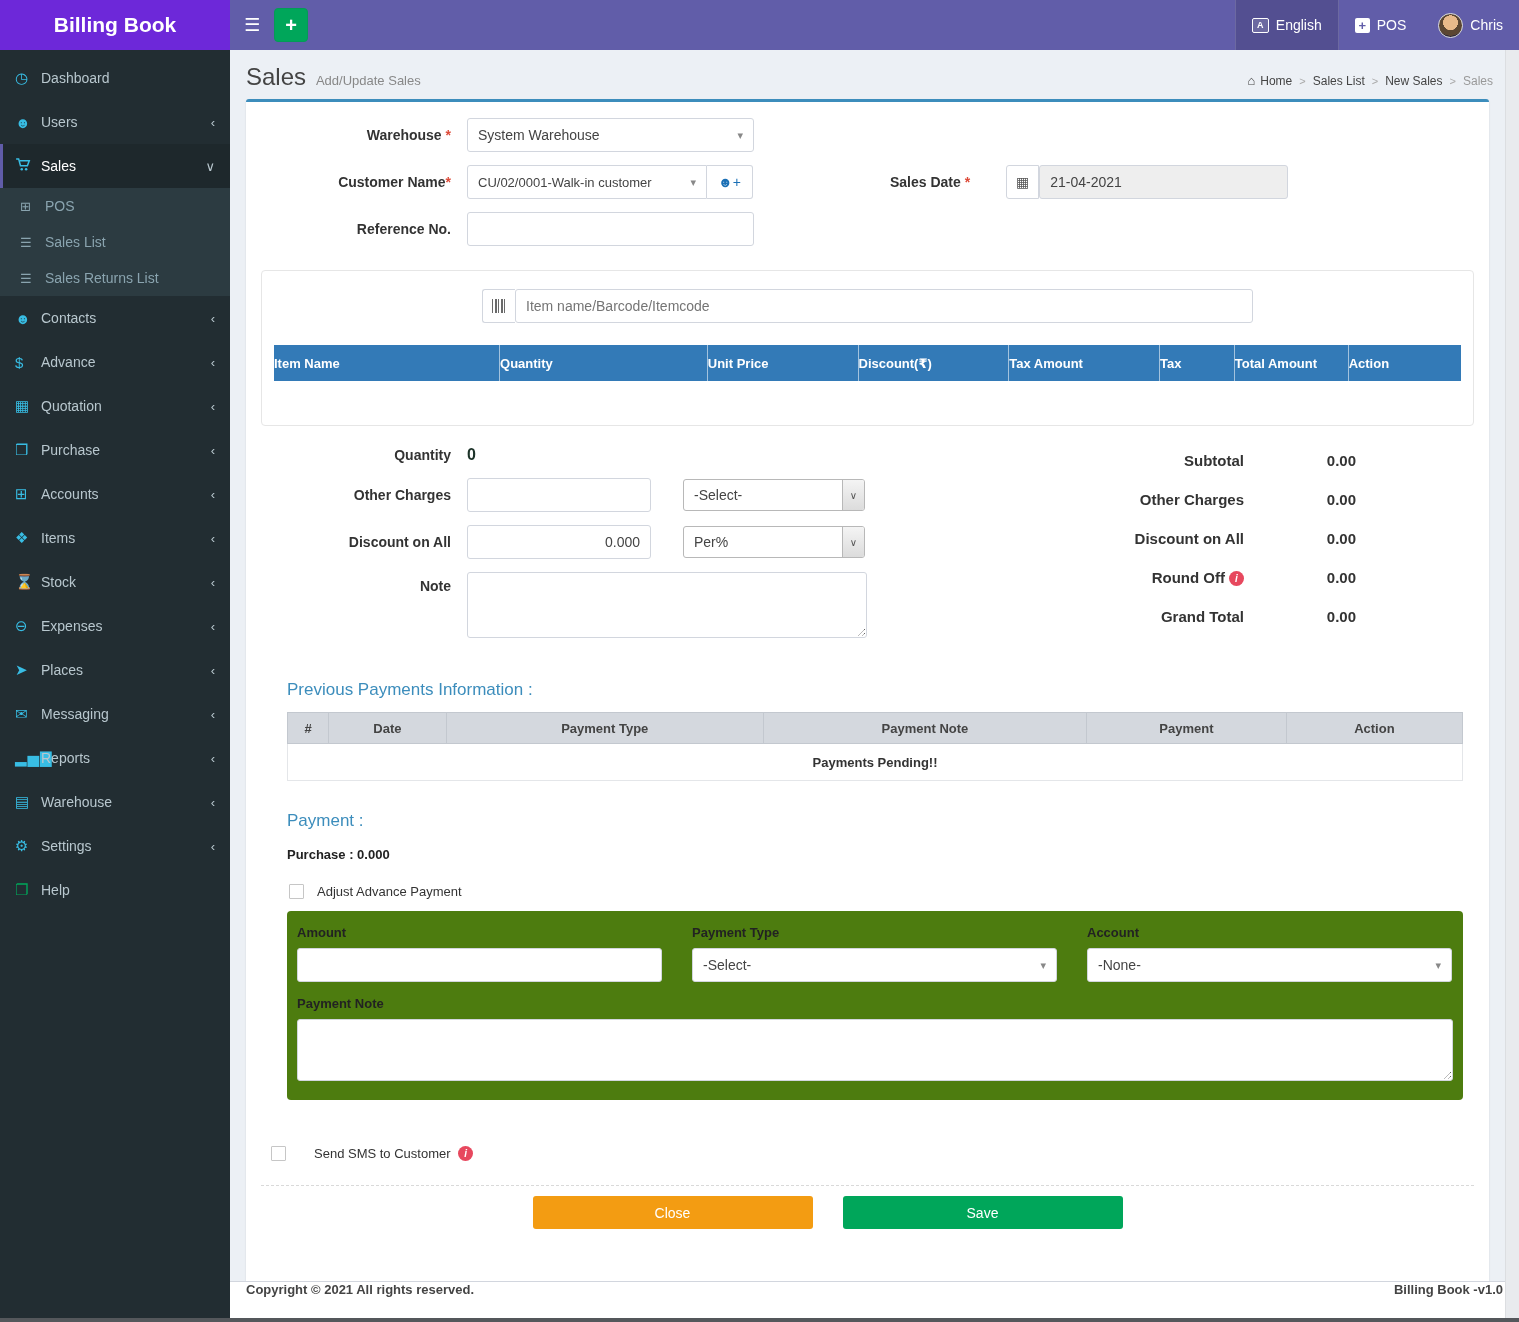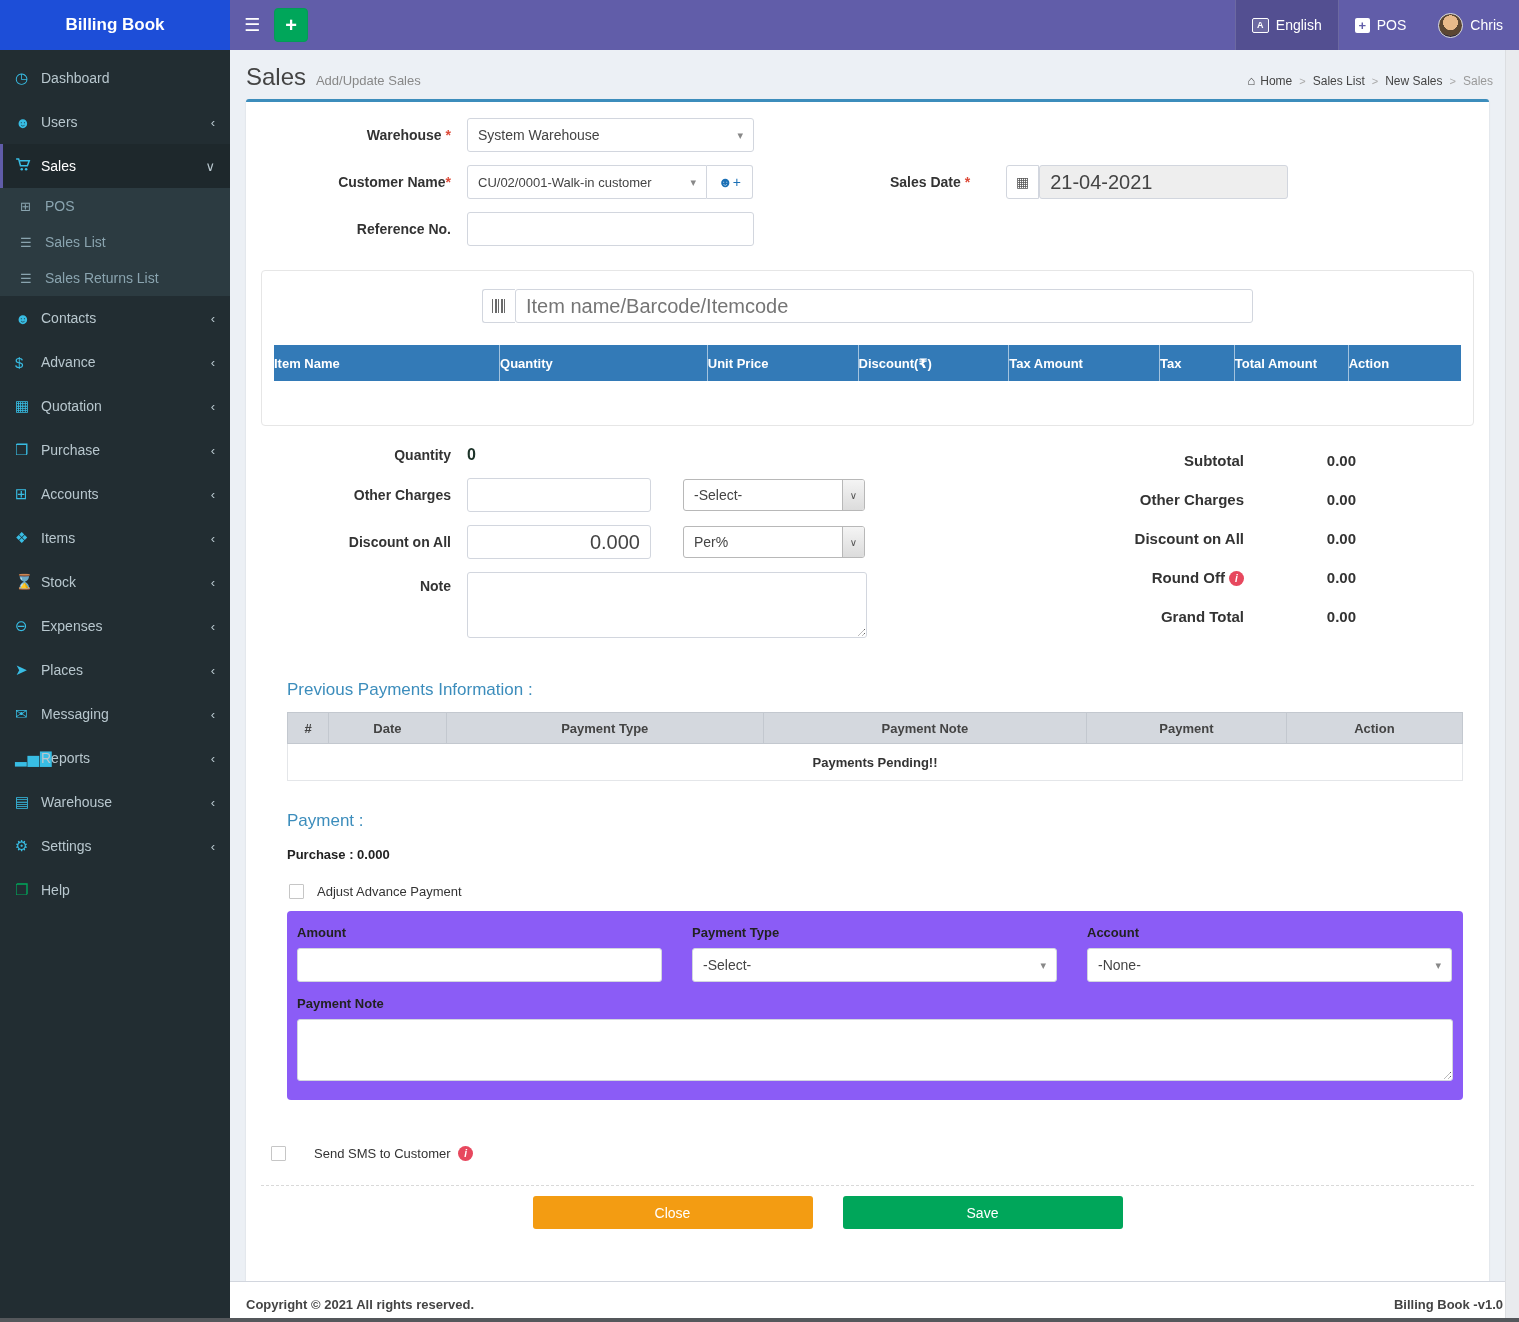--- a/index.html
+++ b/index.html
@@ -3,22 +3,22 @@
 <meta charset="utf-8">
 <style>
   * { margin:0; padding:0; box-sizing:border-box; }
   html,body { width:1519px; height:1322px; overflow:hidden; }
   body {
     font-family:"Liberation Sans","DejaVu Sans",sans-serif;
     font-size:14px; color:#333; background:#ecf0f5; position:relative;
   }
   
   .navbar { position:absolute; left:0; top:0; width:1519px; height:50px; background:#615da9; z-index:30; }
-  .logo { position:absolute; left:0; top:0; width:230px; height:50px; background:#1d4ed8;
-          color:#fff; font-size:17px; font-weight:bold; text-align:center; line-height:50px; }
+  .logo { position:absolute; left:0; top:0; width:230px; height:50px; background:#6d28d9;
+          color:#fff; font-size:21px; font-weight:bold; text-align:center; line-height:50px; }
   .nav-left { position:absolute; left:230px; top:0; height:50px; display:flex; align-items:center; }
   .hamburger { color:#fff; font-size:18px; padding:0 14px; height:50px; line-height:50px; cursor:pointer; }
   .add-btn { width:34px; height:34px; background:#00a65a; border:1px solid #049b56; border-radius:4px;
              color:#fff; font-size:20px; font-weight:bold; display:flex; align-items:center; justify-content:center; cursor:pointer; }
   .nav-right { position:absolute; right:0; top:0; height:50px; display:flex; align-items:stretch; }
   .nav-item { display:flex; align-items:center; gap:7px; padding:0 16px; color:#fff; font-size:14px; cursor:pointer; }
   .nav-item.active { background:rgba(0,0,0,0.14); border-left:1px solid rgba(255,255,255,0.15); border-right:1px solid rgba(255,255,255,0.15); }
   .lang-ico { width:17px; height:15px; border:1.5px solid #fff; border-radius:2px; font-size:9px; font-weight:bold;
               display:flex; align-items:center; justify-content:center; color:#fff; background:rgba(255,255,255,0.15); }
   .possq { width:15px; height:15px; background:#fff; border-radius:2px; color:#615da9; font-weight:bold; font-size:13px;
@@ -51,21 +51,21 @@
            box-shadow:0 1px 2px rgba(0,0,0,0.12); padding:16px 15px 14px 15px; height:1185px; position:relative; }
   .frow { display:flex; align-items:center; margin-bottom:13px; }
   .flabel { width:190px; text-align:right; margin-right:16px; font-weight:bold; color:#333; font-size:14px; flex:none; }
   .req { color:#dd4b39; }
   .selectbox { height:34px; border:1px solid #d2d6de; border-radius:3px; background:#fff; display:flex;
                align-items:center; padding:0 10px; color:#444; cursor:pointer; }
   .selectbox .caret { margin-left:auto; color:#888; font-size:11px; }
   .w287 { width:287px; }
   .w240 { width:240px; }
   input[type=text], textarea { border:1px solid #d2d6de; border-radius:3px; height:34px; padding:0 10px;
-               font-family:inherit; font-size:20px; color:#444; outline:none; }
+               font-family:inherit; font-size:14px; color:#444; outline:none; }
   .addon-btn { width:46px; height:34px; border:1px solid #d2d6de; border-left:none; border-radius:0 3px 3px 0;
                background:#fff; color:#1a6fb5; font-size:14px; display:flex; align-items:center; justify-content:center; cursor:pointer; }
   .grp { display:flex; }
   .grp .selectbox { border-radius:3px 0 0 3px; }
   .prevdue { margin-left:206px; font-size:14px; color:#333; margin-top:-4px; margin-bottom:14px; }
   .prevdue b { color:#dd4b39; font-size:16px; }
   .date-group { display:flex; align-items:center; margin-left:137px; }
   .date-label { font-weight:bold; margin-right:36px; }
   .cal-addon { width:33px; height:34px; background:#fff; border:1px solid #d2d6de; border-radius:3px 0 0 3px;
                display:flex; align-items:center; justify-content:center; color:#555; font-size:14px; }
@@ -105,36 +105,36 @@
               font-size:10px; font-weight:bold; align-items:center; justify-content:center; font-style:italic; margin-left:4px; vertical-align:1px; }
   
   .sec-heading { color:#3c8dbc; font-size:17px; margin:26px 0 12px 26px; font-weight:normal; }
   .pp-table { width:1176px; margin-left:26px; border-collapse:collapse; border:1px solid #d2d6de; }
   .pp-table th { background:#d4d8de; color:#444; font-size:13px; font-weight:bold; height:31px; border:1px solid #c3c8cf; text-align:center; }
   .pp-empty { text-align:center; font-weight:bold; color:#333; height:37px; font-size:13px; border:1px solid #e4e6e9; }
   
   .advance-line { margin:16px 0 0 26px; font-weight:bold; font-size:13px; color:#222; }
   .chk-row { display:flex; align-items:center; gap:13px; margin:22px 0 12px 28px; font-size:13px; color:#333; }
   .chk { width:15px; height:15px; border:1px solid #c6c6c6; background:#fff; appearance:none; border-radius:1px; cursor:pointer; }
-  .pay-panel { width:1176px; margin-left:26px; background:#8b5cf6; border-radius:4px; padding:14px 10px 16px 10px; }
+  .pay-panel { width:1176px; margin-left:26px; background:#4d7c0f; border-radius:4px; padding:14px 10px 16px 10px; }
   .pay-cols { display:flex; gap:30px; }
   .pay-col { width:365px; }
   .pay-col label, .pay-note-label { display:block; font-weight:bold; font-size:13px; color:#222; margin-bottom:8px; }
   .pay-col input[type=text], .pay-col .selectbox { width:100%; }
   .pay-note-label { margin-top:14px; }
   .pay-note-ta { width:1156px; height:62px; padding:6px 10px; resize:both; }
   .sms-row { display:flex; align-items:center; gap:28px; margin:46px 0 0 10px; font-size:13px; }
   .btn-sep { border-top:1px dashed #d9d9d9; margin-top:24px; }
   .btn-row { display:flex; justify-content:center; gap:30px; margin-top:10px; padding-right:80px; }
   .btn { width:280px; height:33px; border:none; border-radius:3px; color:#fff; font-size:14px; font-family:inherit; cursor:pointer; }
   .btn-save { background:#00a65a; }
   .btn-close { background:#f39c12; }
   
   .footer { position:absolute; left:230px; bottom:4px; width:1289px; height:37px; background:#fff; border-top:1px solid #d2d6de;
-            display:flex; align-items:flex-end; justify-content:space-between; padding:6px 16px; font-weight:bold; font-size:13px; color:#444; }
+            display:flex; align-items:flex-start; justify-content:space-between; padding:0 16px; font-weight:bold; font-size:13px; color:#444; }
   .bottom-strip { position:absolute; left:0; bottom:0; width:1519px; height:4px; background:#54575b; z-index:40; }
   .scroll-track { position:absolute; right:0; top:50px; width:14px; height:1268px; background:#e9ebee; border-left:1px solid #dcdee1; z-index:35; }
 </style>
 </head>
 <body>
 
 <header class="navbar">
   <div class="logo">Billing Book</div>
   <div class="nav-left">
     <span class="hamburger">☰</span>

